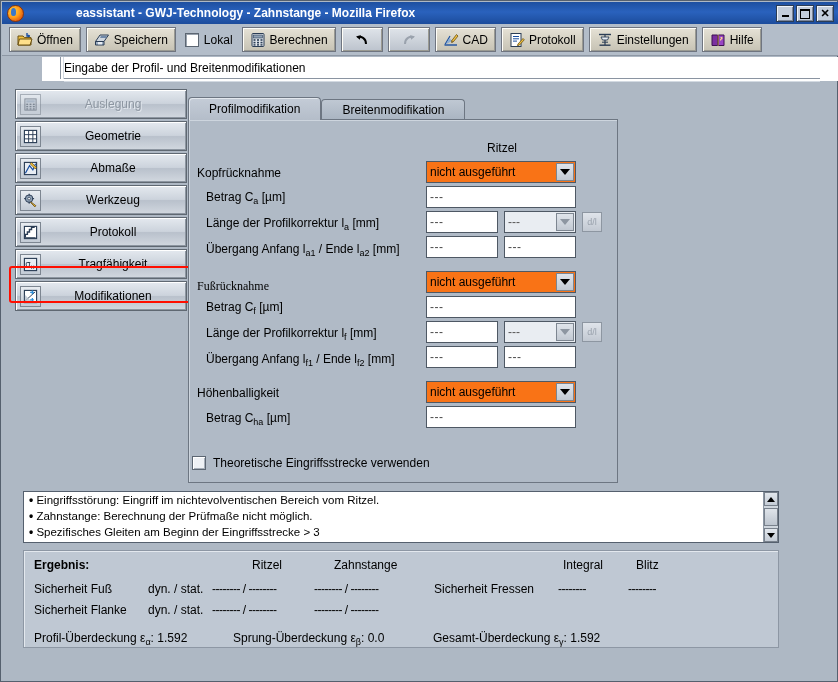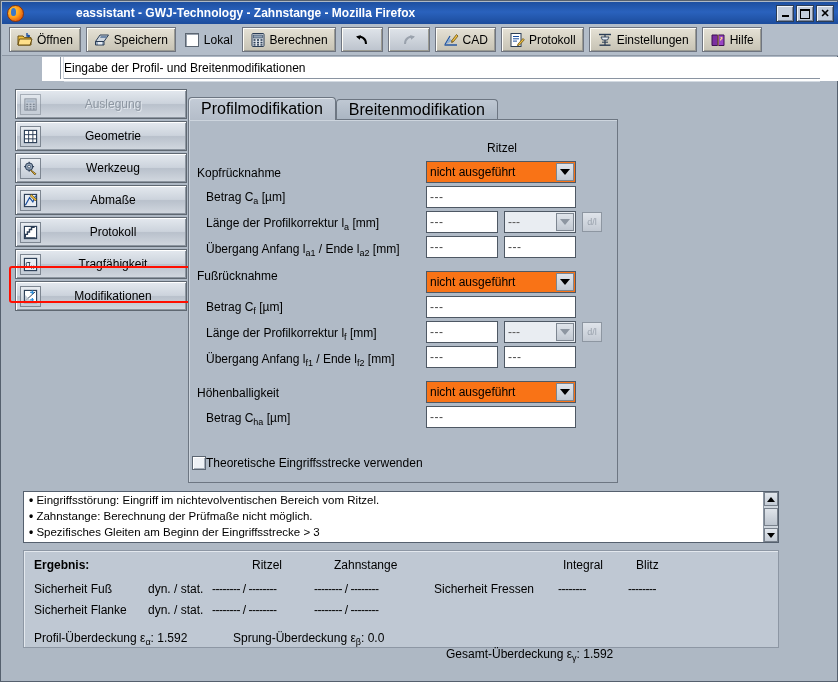--- a/index.html
+++ b/index.html
@@ -119,21 +119,21 @@
     border:2px solid #f01b10;border-radius:3px;
     box-sizing:border-box;pointer-events:none;
     filter:saturate(1.3);
   }
 
   
   .tabrow{
     position:absolute;left:187px;top:97px;height:22px;display:flex;align-items:flex-end;
   }
   .tab{
-    height:20px;padding:0 12px;font-size:16px;color:#000;
+    height:20px;padding:0 20px;font-size:12px;color:#000;
     display:flex;align-items:center;
     border:1px solid #6d7682;border-bottom:none;
     border-radius:4px 4px 0 0;
     background:linear-gradient(to bottom,#bfc8d3,#a9b4c1);
     cursor:default;
   }
   .tab.active{
     background:linear-gradient(to bottom,#c4ccd7,#b4bdc9);
     height:22px;
     box-shadow:inset 1px 1px 0 #e2e7ed;
@@ -179,21 +179,21 @@
     letter-spacing:.5px;
   }
   .minibtn{
     position:absolute;width:20px;height:20px;
     background:linear-gradient(to bottom,#dfe4ea,#c2c9d2);
     border:1px solid #8d96a1;
     box-sizing:border-box;
     font-size:9px;color:#9aa2ad;
     display:flex;align-items:center;justify-content:center;
   }
-  .cbrow{position:absolute;display:flex;align-items:center;font-size:12px;color:#000;}
+  .cbrow{position:absolute;display:flex;align-items:center;gap:7px;font-size:12px;color:#000;}
   .cbbox{width:12px;height:12px;background:#eef1f5;border:1px solid #5c6672;
     box-shadow:inset 1px 1px 0 #ffffff, inset -1px -1px 0 #a6aeb9;}
 
   
   .msgbox{
     position:absolute;left:22px;top:490px;width:756px;height:52px;
     background:#ffffff;border:1px solid #55606e;
     box-sizing:border-box;overflow:hidden;
   }
   .msgitem{
@@ -402,43 +402,43 @@
               <path d="M1.5 10.5 H14.5"></path>
             </g>
         </svg>
       </span>
       <span class="slabel">Geometrie</span>
     </div>
 
     <div class="sbtn">
       <span class="sico">
         <svg width="15" height="15" viewBox="0 0 16 16">
+          <rect x="1.5" y="1.5" width="13" height="13" fill="#e8edf3" stroke="#2b3d55" stroke-width="1.2"></rect>
+          <path d="M2.5 13 L7 5 L10.5 9.5 L13.5 3" fill="none" stroke="#1a4fa0" stroke-width="1.3"></path>
+          <path d="M9 1.6 L14.4 7 L13 8.4 L7.6 3 Z" fill="#f0c040" stroke="#5a4008" stroke-width=".7"></path>
+        </svg>
+      </span>
+      <span class="slabel">Abmaße</span>
+    </div>
+
+    <div class="sbtn">
+      <span class="sico">
+        <svg width="15" height="15" viewBox="0 0 16 16">
           <circle cx="6.5" cy="6" r="4" fill="#8fa0b4" stroke="#2b3d55" stroke-width="1"></circle>
           <circle cx="6.5" cy="6" r="1.4" fill="#ffffff" stroke="#2b3d55" stroke-width=".8"></circle>
           <g fill="#2b3d55">
               <rect x="6" y="0.8" width="1.2" height="2"></rect>
               <rect x="6" y="9.4" width="1.2" height="2"></rect>
               <rect x="1.2" y="5.4" width="2" height="1.2"></rect>
               <rect x="9.8" y="5.4" width="2" height="1.2"></rect>
             </g>
           <path d="M8.5 9.5 L13.8 13.6 L12.6 14.8 L8 10 Z" fill="#f0c040" stroke="#5a4008" stroke-width=".8"></path>
         </svg>
       </span>
       <span class="slabel">Werkzeug</span>
-    </div>
-
-    <div class="sbtn">
-      <span class="sico">
-        <svg width="15" height="15" viewBox="0 0 16 16">
-          <rect x="1.5" y="1.5" width="13" height="13" fill="#e8edf3" stroke="#2b3d55" stroke-width="1.2"></rect>
-          <path d="M2.5 13 L7 5 L10.5 9.5 L13.5 3" fill="none" stroke="#1a4fa0" stroke-width="1.3"></path>
-          <path d="M9 1.6 L14.4 7 L13 8.4 L7.6 3 Z" fill="#f0c040" stroke="#5a4008" stroke-width=".7"></path>
-        </svg>
-      </span>
-      <span class="slabel">Abmaße</span>
     </div>
 
     <div class="sbtn">
       <span class="sico">
         <svg width="15" height="15" viewBox="0 0 16 16">
           <rect x="1.5" y="1.5" width="13" height="13" fill="#ffffff" stroke="#2b3d55" stroke-width="1.2"></rect>
           <path d="M2.5 13.5 V10 h2.2 V7.4 h2.2 V4.8 h2.2 V2.4 h3.4" fill="none" stroke="#2b3d55" stroke-width="1.5"></path>
           <path d="M2.5 13.5 h11" stroke="#2b3d55" stroke-width="1"></path>
         </svg>
       </span>
@@ -509,21 +509,21 @@
     <span class="arrowbtn"></span>
   </div>
   <div class="minibtn" style="left:581px;top:211px;">d/l</div>
 
   <div class="flabel" style="left:205px;top:241px;">
     <span>Übergang Anfang l</span><sub>a1</sub><span> / Ende l</span><sub>a2</sub><span> [mm]</span>
   </div>
   <div class="tfield" style="left:425px;top:235px;width:72px;">---</div>
   <div class="tfield" style="left:503px;top:235px;width:72px;">---</div>
 
-  <div class="flabel" style="left:196px;top:268px;">Fußrücknahme</div>
+  <div class="flabel" style="left:196px;top:278px;font-family:Liberation Serif, serif;">Fußrücknahme</div>
   <div class="combo" style="left:425px;top:270px;width:150px;">
     <span>nicht ausgeführt</span>
     <span class="arrowbtn"></span>
   </div>
 
   <div class="flabel" style="left:205px;top:299px;">
     <span>Betrag C</span><sub>f</sub><span> [µm]</span>
   </div>
   <div class="tfield" style="left:425px;top:295px;width:150px;">---</div>
 
@@ -594,18 +594,18 @@
     <div class="rtxt" style="left:124px;top:52px;">dyn. / stat.</div>
     <div class="rtxt dash" style="left:188px;top:52px;">-------- / --------</div>
     <div class="rtxt dash" style="left:290px;top:52px;">-------- / --------</div>
 
     <div class="rtxt" style="left:10px;top:80px;">
       <span>Profil-Überdeckung ε</span><sub>α</sub><span>:</span>&nbsp;<span>1.592</span>
     </div>
     <div class="rtxt" style="left:209px;top:80px;">
       <span>Sprung-Überdeckung ε</span><sub>β</sub><span>:</span>&nbsp;<span>0.0</span>
     </div>
-    <div class="rtxt" style="left:422px;top:80px;margin-top:16px;">
+    <div class="rtxt" style="left:409px;top:80px;">
       <span>Gesamt-Überdeckung ε</span><sub>γ</sub><span>:</span>&nbsp;<span>1.592</span>
     </div>
   </div>
 
 </div>
 
 </body></html>

